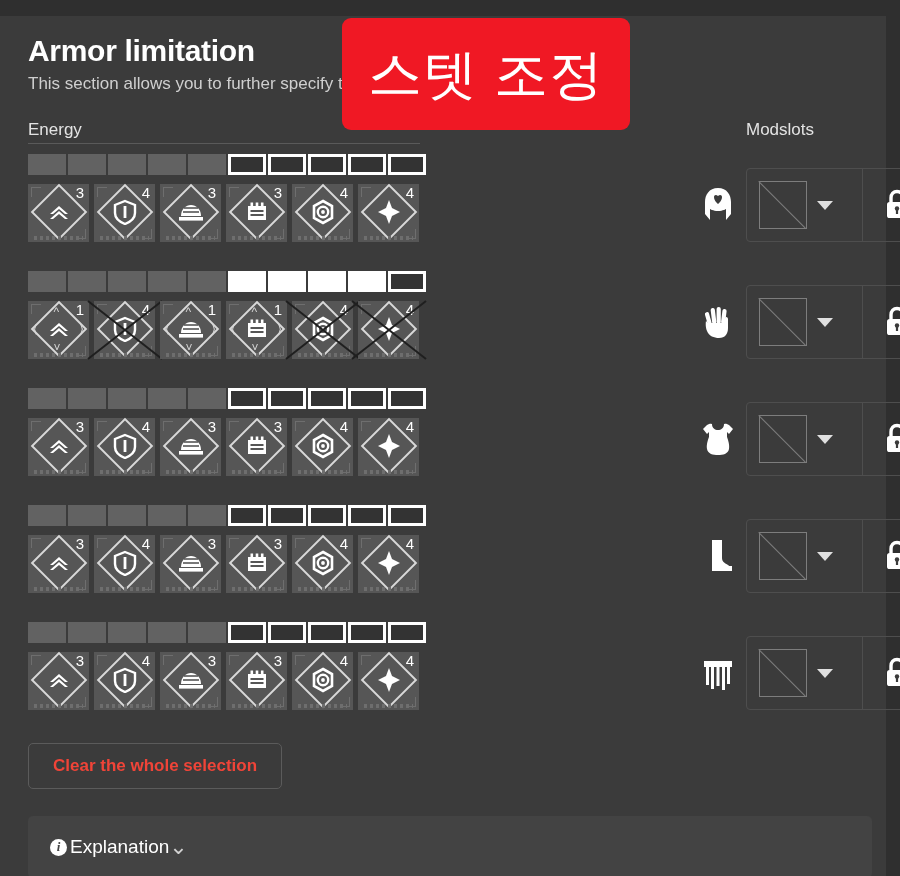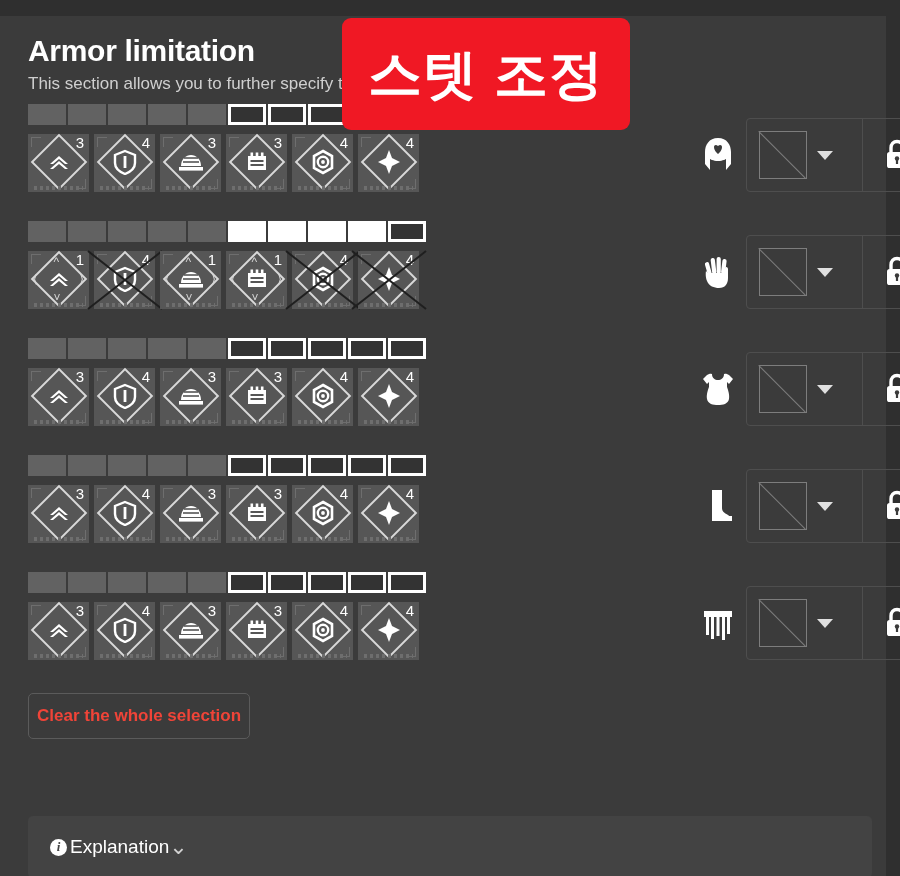--- a/index.html
+++ b/index.html
@@ -51,21 +51,21 @@
     height: 112px;
     background: #f01824;
     border-radius: 9px;
     display: flex;
     align-items: center;
     justify-content: center;
     z-index: 40;
   }
   .annotation-badge span {
     font-size: 54px;
-    font-weight: bold;
+    font-weight: normal;
     color: #ffffff;
     letter-spacing: 1px;
     line-height: 1;
   }
 
   
   .col-headers {
     position: relative;
     margin-top: 20px;
     height: 30px;
@@ -271,21 +271,21 @@
   }
 
   
   .clear-btn {
     position: relative;
     margin-top: 4px;
     display: inline-flex;
     align-items: center;
     justify-content: center;
     height: 46px;
-    padding: 0 8px;
+    padding: 0 24px;
     border: 1px solid #5b5b5b;
     border-radius: 5px;
     background: transparent;
     color: #f04438;
     font-size: 17px;
     font-weight: bold;
     font-family: "Liberation Sans", sans-serif;
     cursor: pointer;
   }
 
@@ -337,20 +337,25 @@
   }
 </style>
 </head>
 <body>
 
 <div class="panel">
 
   <h1 class="page-title">Armor limitation</h1>
   <p class="page-subtitle">This section allows you to further specify the mods you want.</p>
 
+  <div class="col-headers">
+    <div class="col-head energy">Energy</div>
+    <div class="col-head modslots">Modslots</div>
+    <div class="head-rule left-rule"></div>
+  </div>
 
   <div class="rows" id="rows-container">
       <div class="armor-row">
         <div class="energy-bar">
           <span class="seg used"></span>
           <span class="seg used"></span>
           <span class="seg used"></span>
           <span class="seg used"></span>
           <span class="seg used"></span>
           <span class="seg empty"></span>

